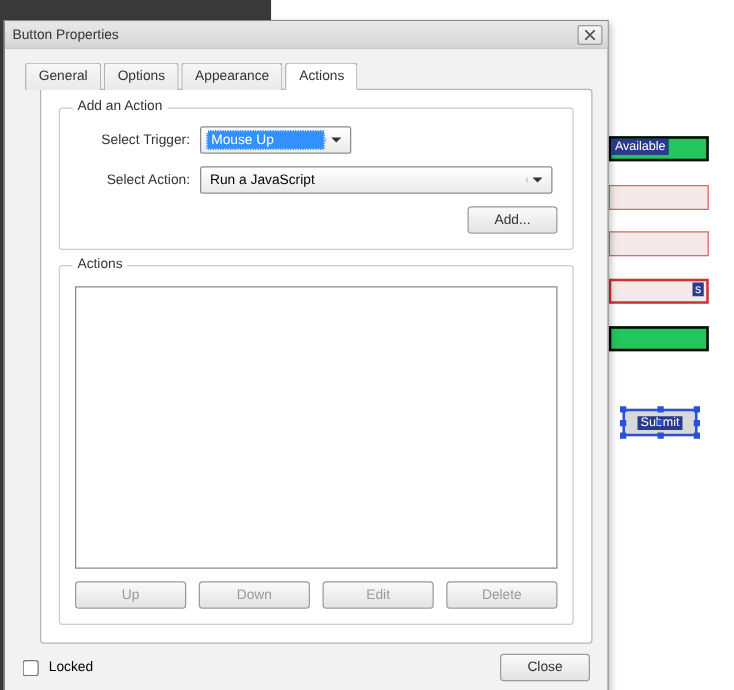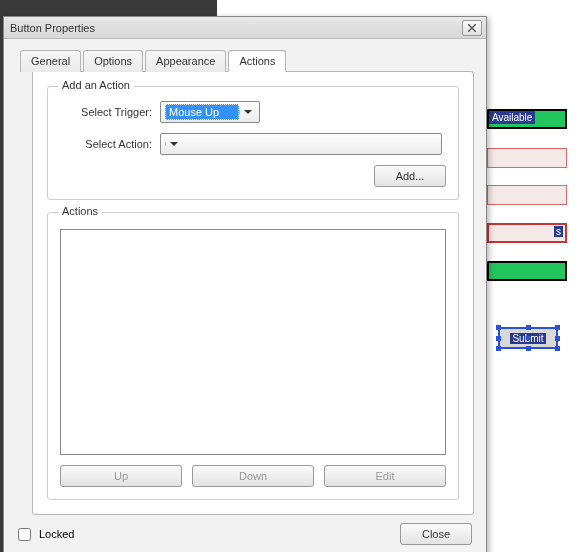--- a/index.html
+++ b/index.html
@@ -42,21 +42,21 @@
   .row label { width: 92px; text-align: right; color: #333; }
   .dropdown {
     height: 22px; border: 1px solid #8a8a8a; background: linear-gradient(#fff,#eaeaea);
     border-radius: 2px; display: flex; align-items: center; padding: 0 4px; cursor: pointer;
     position: relative;
   }
   .dropdown .dd-text { flex: 1; padding: 1px 3px; }
   .dropdown.selected .dd-text { background: #3390ff; color: #fff; border: 1px dotted #fff; }
   .dd-arrow { width: 16px; border-left: 1px solid #bbb; display: flex; align-items: center; justify-content: center; }
   .dd-arrow::after { content: ""; border-left: 4px solid transparent; border-right: 4px solid transparent; border-top: 4px solid #333; }
-  .trigger-dd { width: 100px; }
+  .trigger-dd { width: 121px; }
   .action-dd { width: 282px; }
   .btn {
     height: 22px; min-width: 72px; border: 1px solid #9a9a9a; border-radius: 3px;
     background: linear-gradient(#fafafa,#e3e3e3); cursor: pointer; color: #333;
     display: inline-flex; align-items: center; justify-content: center; padding: 0 14px;
   }
   .btn.disabled { color: #9a9a9a; cursor: default; }
   .add-row { display: flex; justify-content: flex-end; margin-top: 6px; }
   .actions-group { flex: 1; display: flex; flex-direction: column; }
   .actions-list {
@@ -141,36 +141,38 @@
           <label>Select Trigger:</label>
           <div class="dropdown trigger-dd selected">
             <span class="dd-text">Mouse Up</span>
             <span class="dd-arrow"></span>
           </div>
         </div>
 
         <div class="row">
           <label>Select Action:</label>
           <div class="dropdown action-dd">
+            <span class="dd-text">Run a JavaScript</span>
             <span class="dd-arrow"></span>
           </div>
         </div>
 
         <div class="add-row">
           <button class="btn">Add...</button>
         </div>
       </div>
 
       <div class="group actions-group" style="flex:1;">
         <span class="group-label">Actions</span>
         <div class="actions-list"></div>
         <div class="action-btns">
           <button class="btn disabled">Up</button>
           <button class="btn disabled">Down</button>
           <button class="btn disabled">Edit</button>
+          <button class="btn disabled">Delete</button>
         </div>
       </div>
 
     </div>
   </div>
 
   <div class="dialog-footer">
     <label class="chk">
       <input type="checkbox" style="">
       <span>Locked</span>

